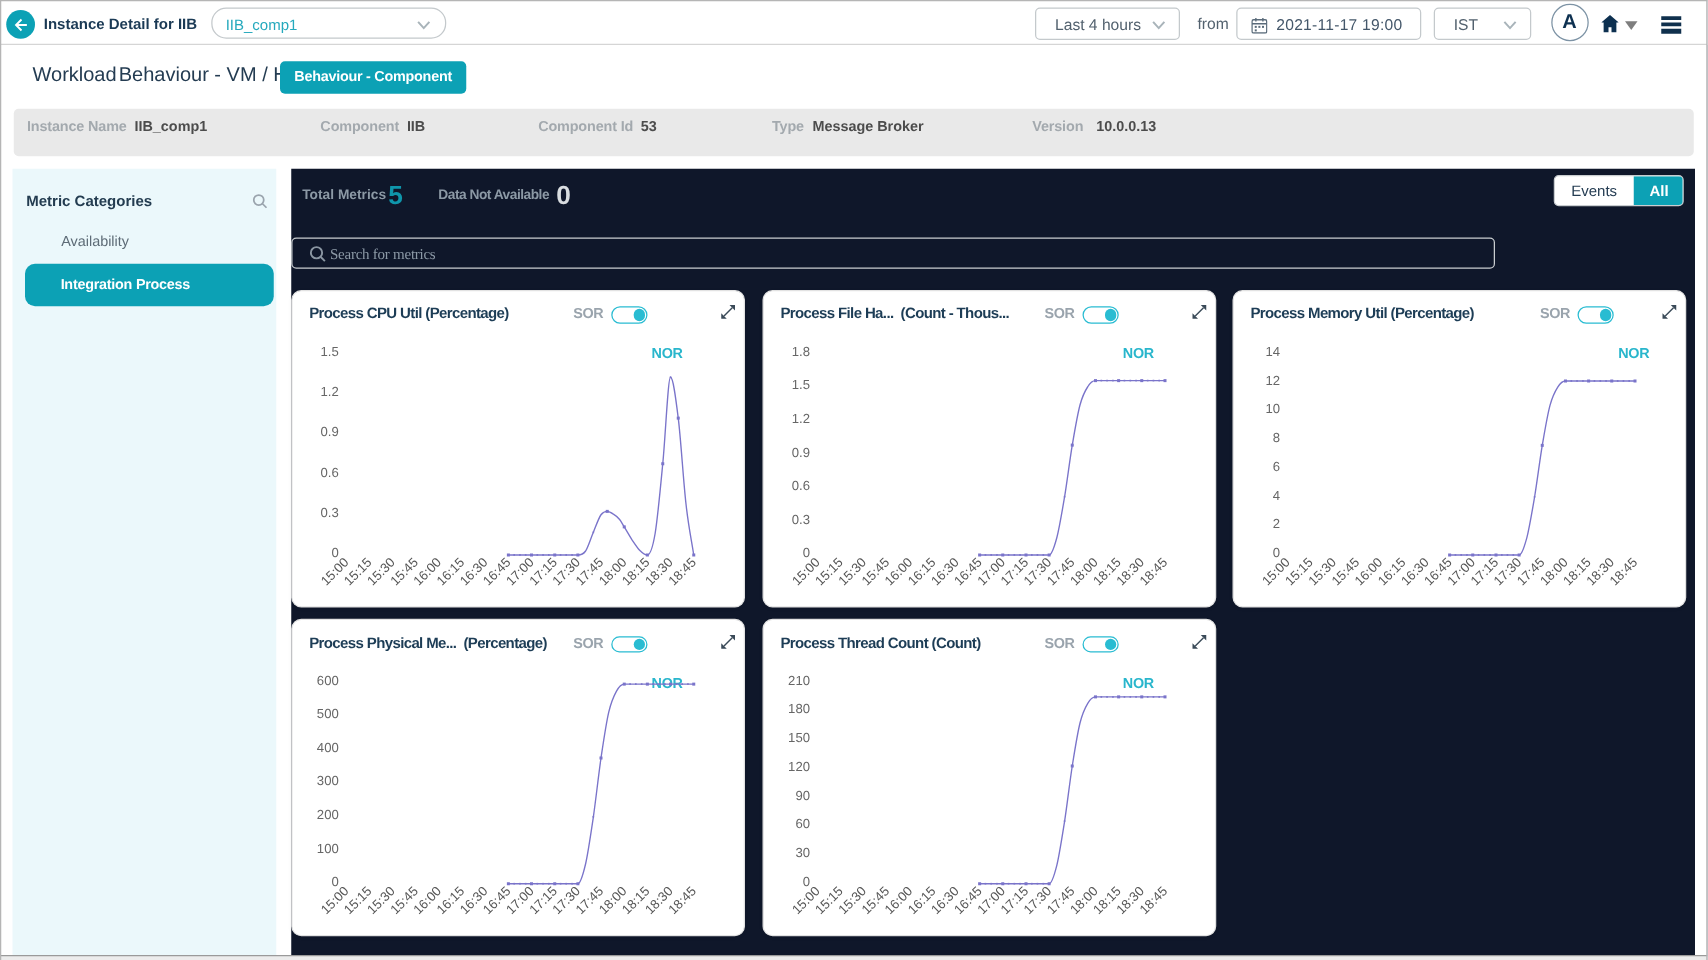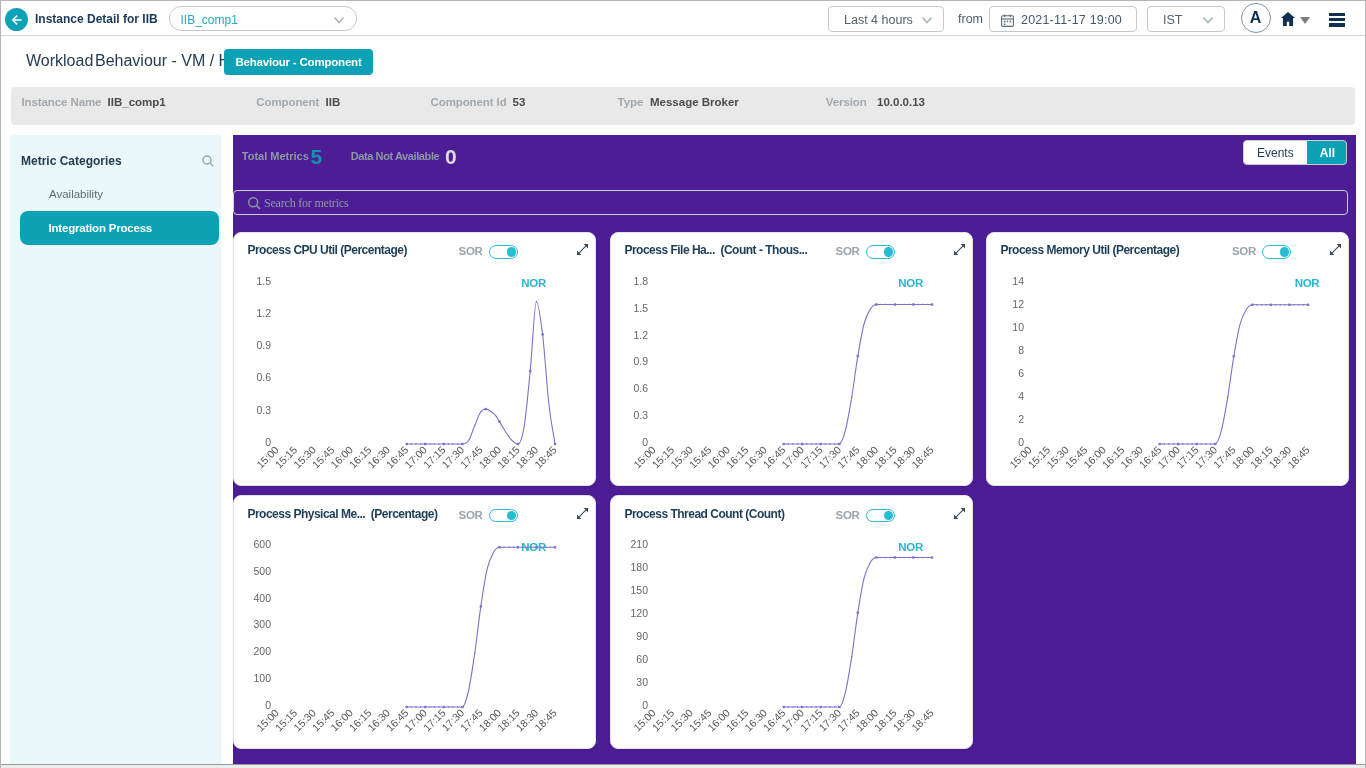--- a/index.html
+++ b/index.html
@@ -58,31 +58,31 @@
 
 .sidebar { position:absolute; left:10px; top:135px; width:211px; height:629px; background:#ebf8fb; }
 .sb-title { position:absolute; left:11px; top:19px; font-size:12px; font-weight:bold; color:#233c50; }
 .sb-search { position:absolute; left:192px; top:20px; }
 .sb-item { position:absolute; left:39px; top:53px; font-size:11.5px; color:#5d6b76; }
 .sb-active { position:absolute; left:9.5px; top:76px; width:199px; height:34px; background:#0ca1b5;
   border-radius:8px; color:#fff; font-size:11.5px; font-weight:bold; letter-spacing:-0.2px;
   line-height:34px; padding-left:29px; }
 
 
-.main { position:absolute; left:233px; top:135px; width:1123px; height:629px; background:#4c1d95; }
+.main { position:absolute; left:233px; top:135px; width:1123px; height:629px; background:#0f172a; }
 .st-l { position:absolute; font-size:11px; font-weight:bold; color:#8c99a5; top:15px; }
 .st-n { position:absolute; font-size:21px; font-weight:bold; color:#0f96ab; top:9.5px; }
 .st-n.gray { color:#d9dde0; }
 .viewtoggle { position:absolute; left:1009.8px; top:5px; width:104px; height:25px; border:1px solid #c9cdd0;
   border-radius:4px; background:#fff; overflow:hidden; }
 .vt-events { position:absolute; left:0; top:0; width:63px; height:25px; color:#243c52; font-size:12px;
   text-align:center; line-height:24px; }
 .vt-all { position:absolute; left:63px; top:0; width:41px; height:25px; background:#0ca1b5; color:#fff;
   font-weight:bold; font-size:12px; text-align:center; line-height:24px; }
-.searchbar { position:absolute; left:0; top:54.7px; width:1115px; height:25px; border:1px solid #c9cdd0;
+.searchbar { position:absolute; left:0; top:54.7px; width:963px; height:25px; border:1px solid #c9cdd0;
   border-radius:4px; }
 .searchbar .ph { position:absolute; left:30px; top:5px; font-family:"Liberation Serif", serif;
   font-size:12px; letter-spacing:-0.2px; color:#8d9aa7; }
 
 
 .card { position:absolute; width:363px; height:254px; background:#fff; border:1px solid #e2e2e2;
   border-radius:8px; box-shadow:0 1px 3px rgba(0,0,0,0.06); }
 .p1 { left:0; top:96.6px; } .p2 { left:377px; top:96.6px; } .p3 { left:753px; top:96.6px; }
 .p4 { left:0; top:360px; } .p5 { left:377px; top:360px; }
 .ctitle { position:absolute; left:13.4px; top:10.5px; font-size:12px; font-weight:bold;

